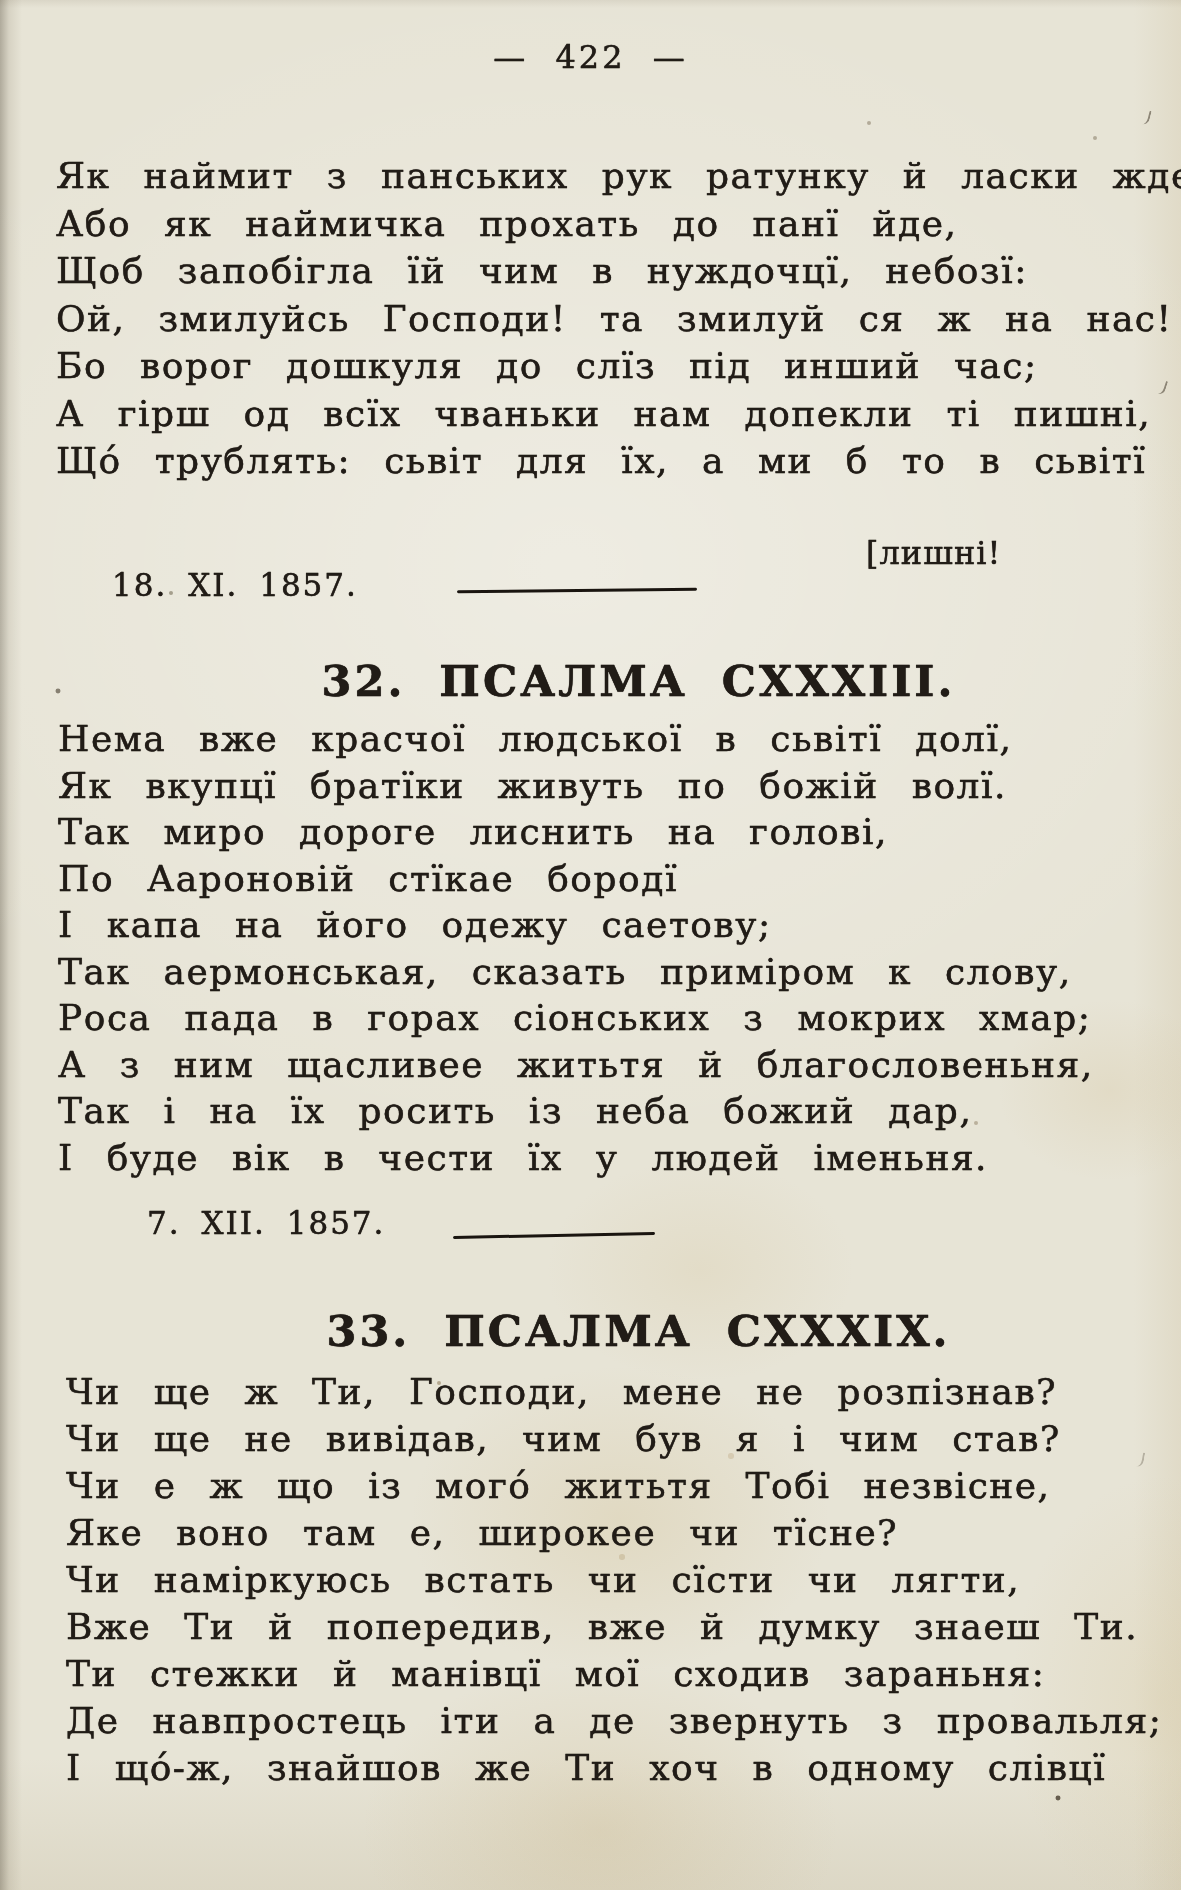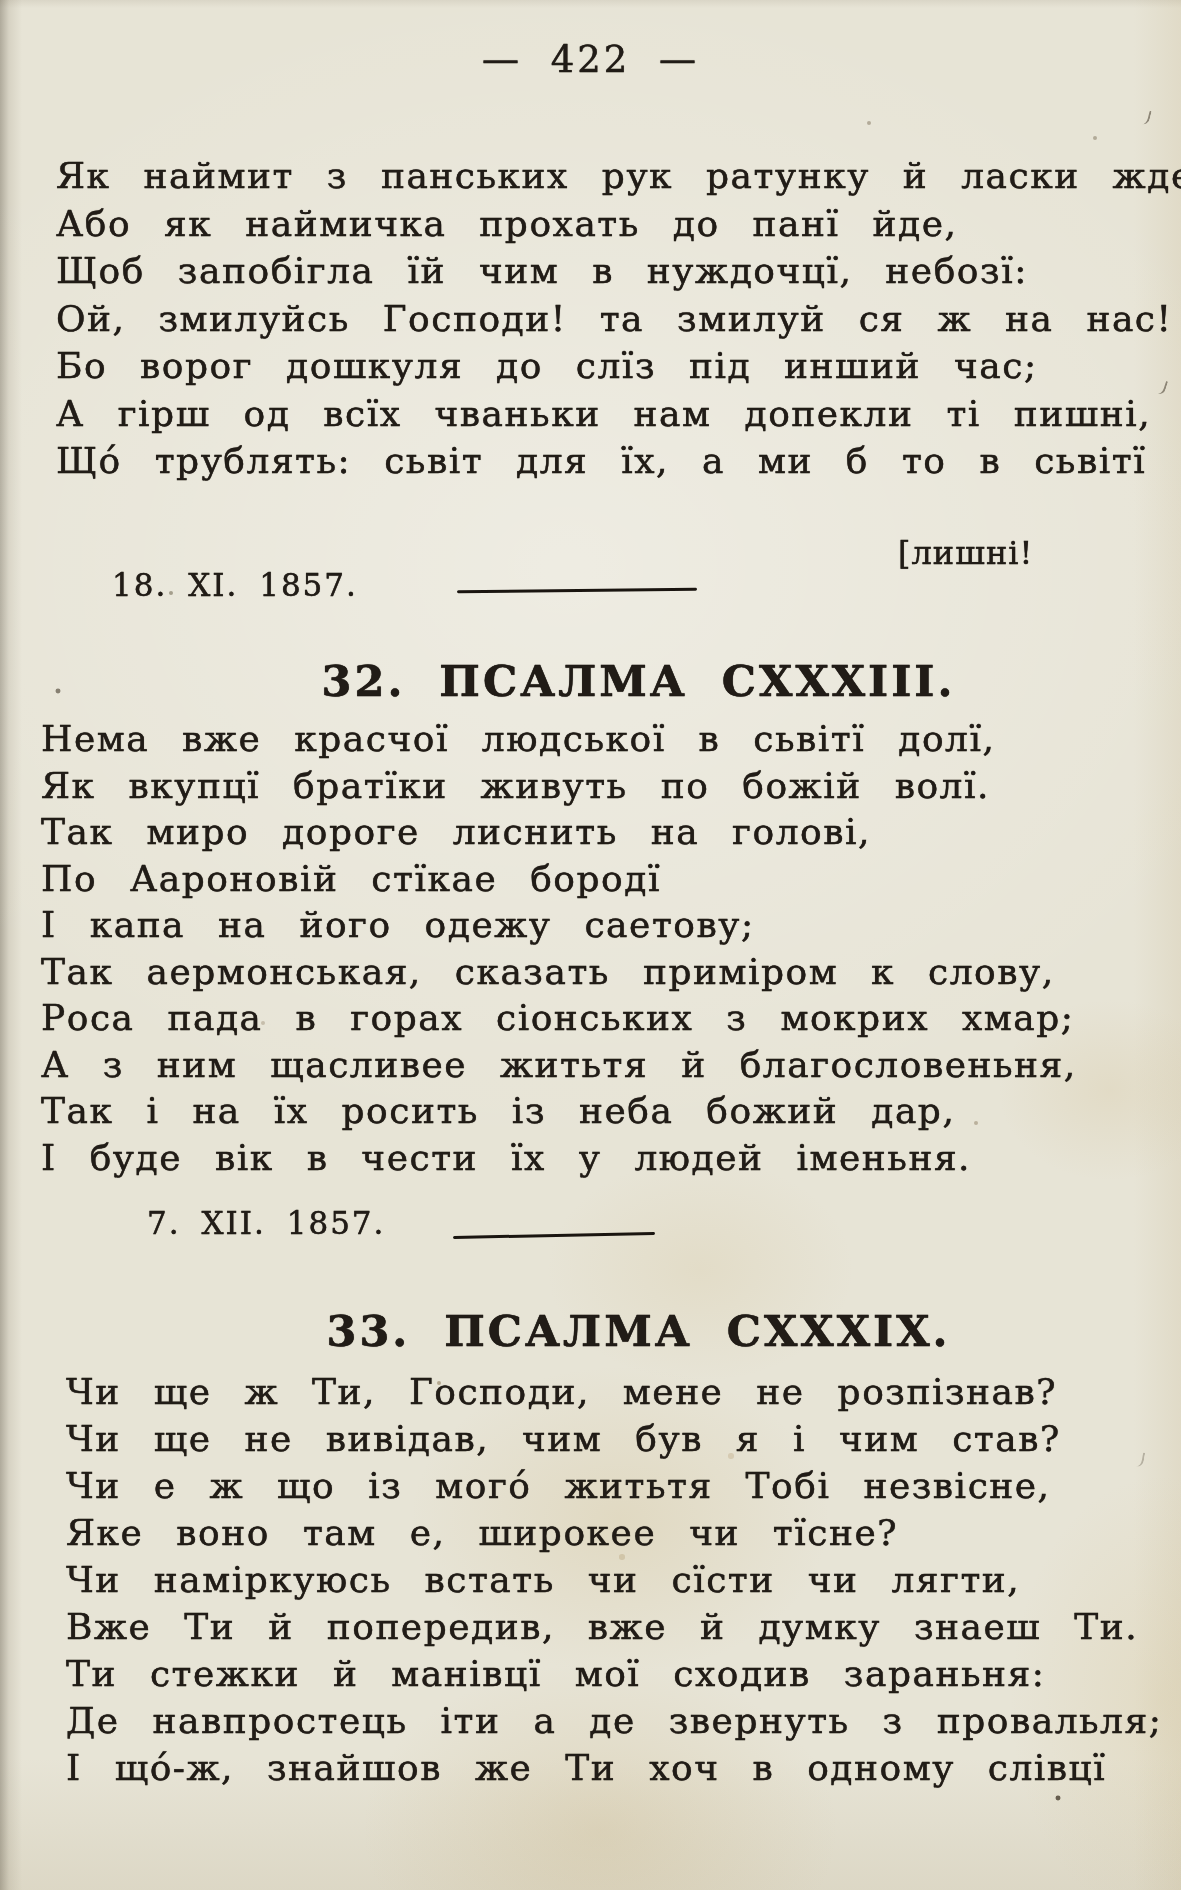--- a/index.html
+++ b/index.html
@@ -19,31 +19,31 @@
       linear-gradient(270deg, rgba(188,168,122,0.16) 0px, rgba(188,168,122,0.0) 4%),
       linear-gradient(0deg, rgba(172,158,122,0.18) 0px, rgba(172,158,122,0.0) 7%),
       linear-gradient(180deg, rgba(150,140,120,0.16) 0px, rgba(150,140,120,0.0) 8px);
   }
   .txt{
     text-shadow:0 0 0.7px rgba(30,24,18,0.85);
     -webkit-text-stroke:0.35px #221d17;
   }
   .page-number{
     position:absolute;top:38px;left:0;width:100%;
-    text-align:center;font-size:37px;letter-spacing:3px;word-spacing:14px;
+    text-align:center;font-size:32px;letter-spacing:3px;word-spacing:14px;
     white-space:nowrap;
   }
   .poem{position:absolute;font-size:36px;letter-spacing:1.5px;word-spacing:20px;}
   .poem .line{white-space:nowrap;}
   #stanza-continuation{top:152px;left:56px;line-height:47.5px;}
-  #psalm32-lines{top:716px;left:41px;line-height:46.5px;}
+  #psalm32-lines{top:716px;left:58px;line-height:46.5px;}
   #psalm33-lines{top:1368px;left:66px;line-height:47px;}
   .hanging-line{
     position:absolute;top:534px;left:866px;
-    font-size:32px;letter-spacing:1px;white-space:nowrap;margin-left:32px;
+    font-size:32px;letter-spacing:1px;white-space:nowrap;
   }
   .poem-date{
     position:absolute;font-size:31px;letter-spacing:2px;word-spacing:9px;white-space:nowrap;text-align:right;
   }
   #date-1{top:567px;left:112px;}
   #date-2{top:1205px;left:133px;margin-left:14px;}
   .rule{position:absolute;height:3px;background:#1a1510;border-radius:2px;}
   #rule-1{top:589px;left:457px;width:240px;transform:rotate(-0.6deg);}
   #rule-2{top:1234px;left:453px;width:202px;transform:rotate(-1.1deg);}
   .psalm-heading{

